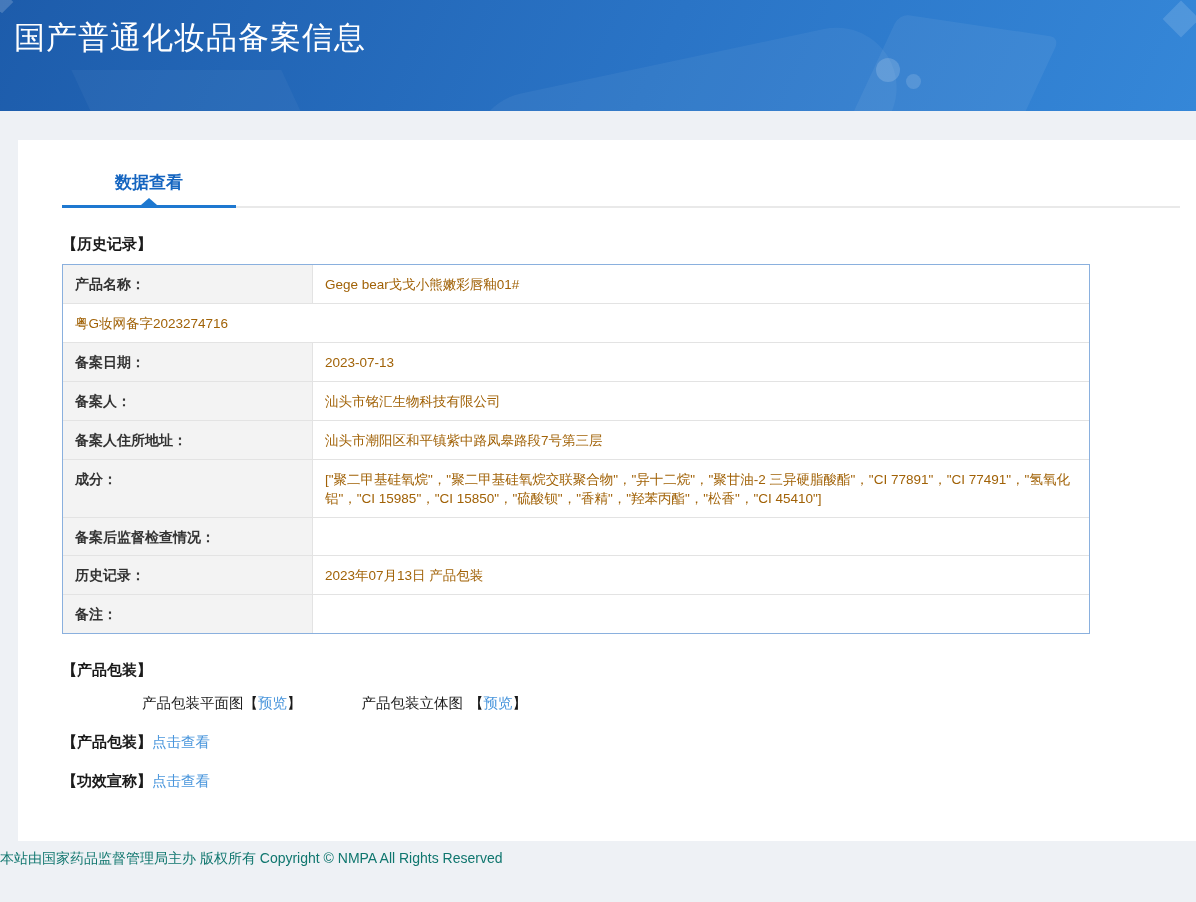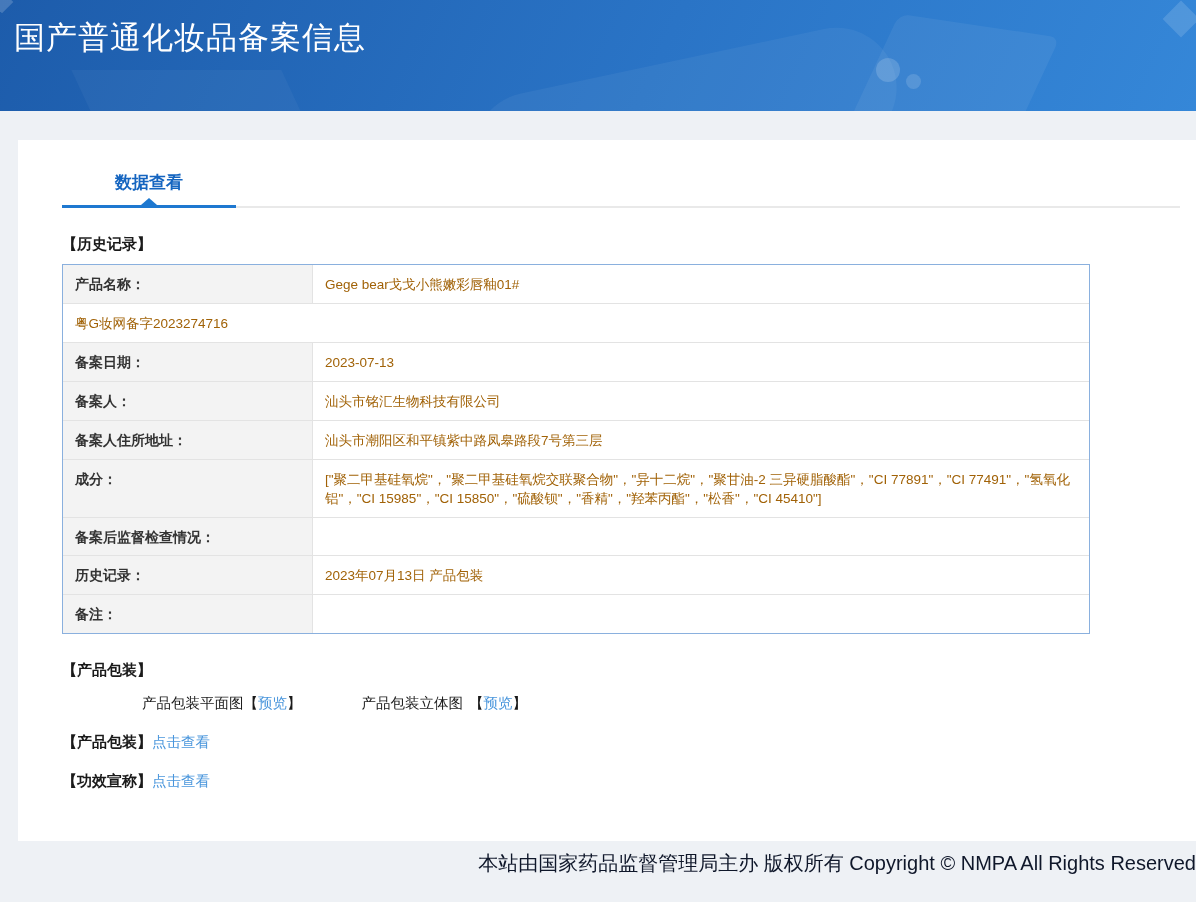--- a/index.html
+++ b/index.html
@@ -149,23 +149,23 @@
     margin-top: 20px;
     display: flex; align-items: center;
     font-size: 15px;
   }
   .inline-row .bold-title { font-weight: bold; color: #1a1a1a; }
   .inline-row a.link { }
 
   
   .footer {
     margin-top: 9px;
-    text-align: right;
-    font-size: 20px;
-    color: #0f172a;
+    text-align: left;
+    font-size: 14px;
+    color: #0f766e;
   }
 </style>
 </head>
 <body>
 
 <div class="banner">
   <div class="deco deco-pill"></div>
   <div class="deco deco-poly"></div>
   <div class="deco deco-trap"></div>
   <div class="deco deco-circle1"></div>

